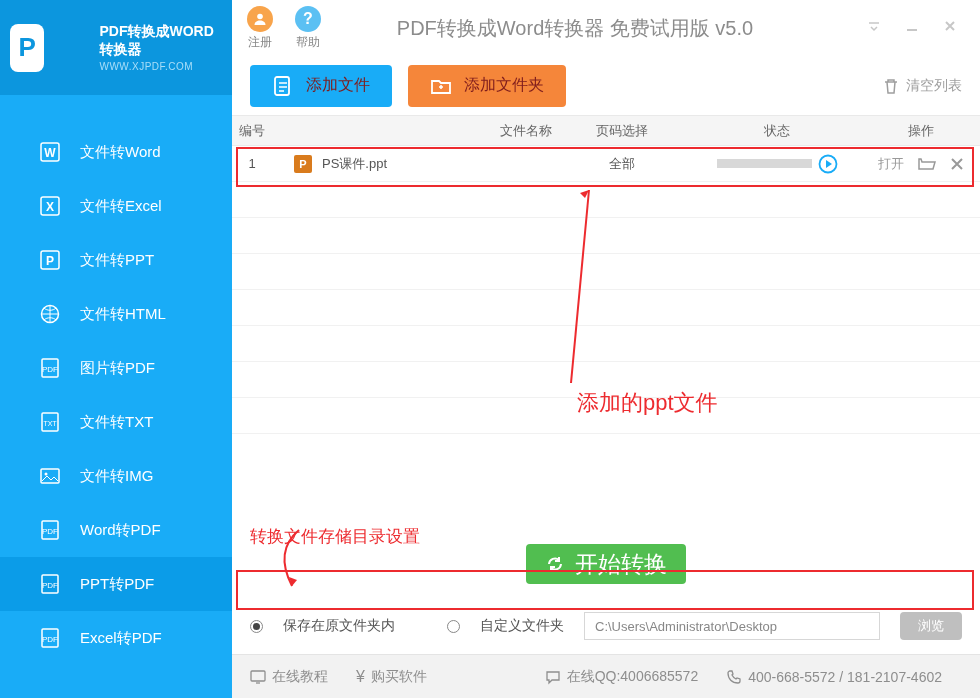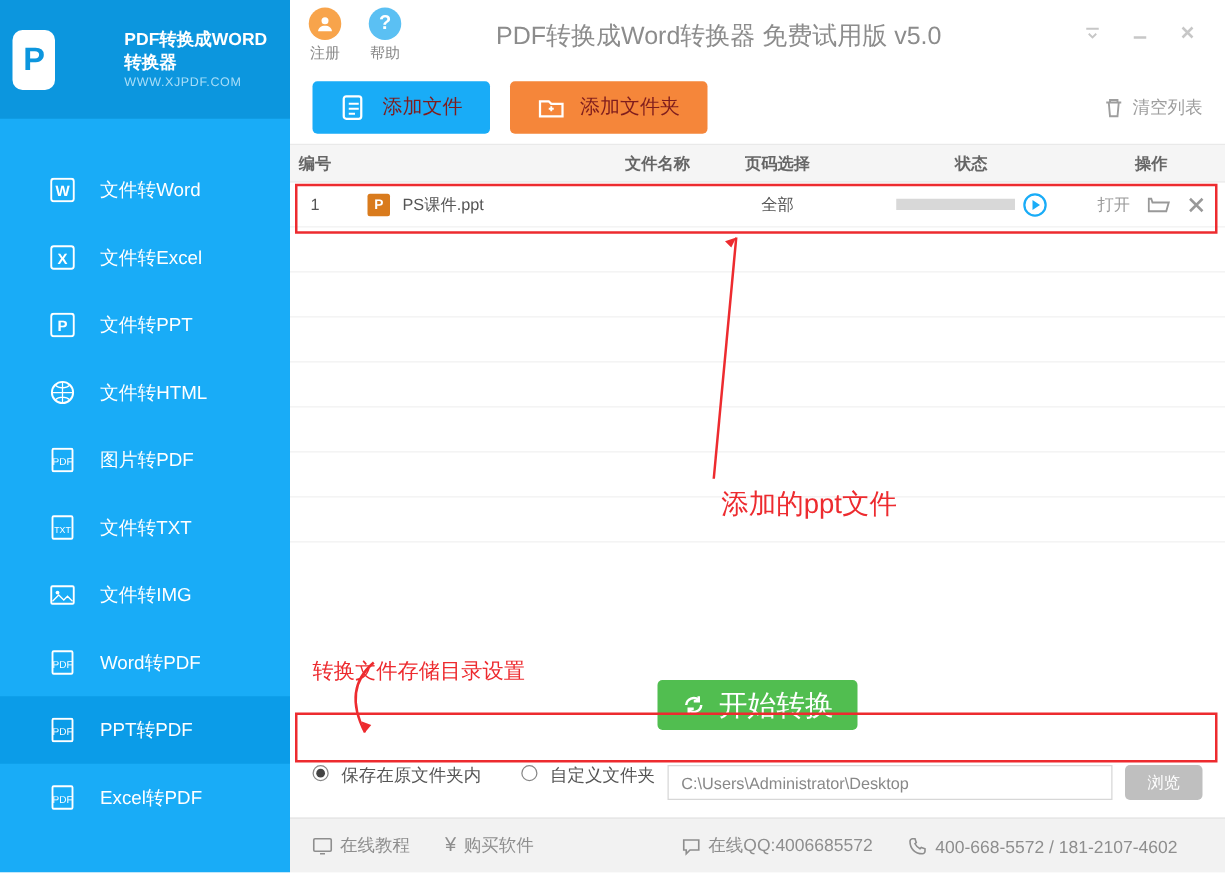--- a/index.html
+++ b/index.html
@@ -28,21 +28,21 @@
 .win-controls div{cursor:pointer;color:#c7c7c7;}
 .toolbar{height:60px;display:flex;align-items:center;padding:0 18px;border-bottom:1px solid #e9e9e9;}
 .btn{height:42px;border-radius:4px;display:flex;align-items:center;padding:0 22px;color:#7f1d1d;font-size:16px;cursor:pointer;margin-right:16px;}
 .btn svg{margin-right:12px;}
 .btn.add-file{background:#19acf7;}
 .btn.add-folder{background:#f5863a;}
 .spacer{flex:1;}
 .clear-list{display:flex;align-items:center;color:#9e9e9e;cursor:pointer;font-size:14px;}
 .clear-list svg{margin-right:6px;}
 .table-area{position:relative;flex:1;overflow:hidden;}
-.thead{height:30px;background:#f5f5f5;display:flex;align-items:center;font-size:13px;color:#666;border-bottom:1px solid #eaeaea;font-weight:bold;}
+.thead{height:30px;background:#f5f5f5;display:flex;align-items:center;font-size:13px;color:#666;border-bottom:1px solid #eaeaea;}
 .col-idx{width:40px;text-align:center;}
 .col-name{width:280px;text-align:right;}
 .col-page{width:140px;text-align:center;}
 .col-status{width:170px;text-align:center;}
 .col-action{flex:1;text-align:center;}
 .trow{height:36px;display:flex;align-items:center;font-size:13px;color:#555;border-bottom:1px solid #f1f1f1;}
 .trow .col-name{display:flex;align-items:center;padding-left:22px;text-align:left;}
 .file-ico{width:18px;height:18px;background:#d97b1d;color:#fff;font-size:11px;font-weight:bold;display:flex;align-items:center;justify-content:center;border-radius:2px;margin-right:10px;}
 .col-status .bar{width:95px;height:9px;background:#d8d8d8;display:inline-block;vertical-align:middle;}
 .col-status .play{display:inline-flex;vertical-align:middle;margin-left:6px;}
@@ -51,21 +51,21 @@
 .highlight-box{position:absolute;border:2px solid #ed2b2f;pointer-events:none;}
 .hi1{left:4px;top:31px;right:6px;height:40px;}
 .annot1-arrow{position:absolute;left:327px;top:62px;pointer-events:none;}
 .annot1-text{position:absolute;left:345px;top:272px;color:#ed2b2f;font-size:22px;}
 .empty-rows div{height:36px;border-bottom:1px solid #f1f1f1;}
 .bottom-panel{position:relative;padding:4px 18px 0;}
 .annot2-text{color:#ed2b2f;font-size:17px;margin-left:0;margin-bottom:2px;}
 .start-btn{width:160px;height:40px;background:#51be50;border-radius:4px;color:#fff;display:flex;align-items:center;justify-content:center;font-size:23px;margin:0 auto 18px;cursor:pointer;position:relative;top:-6px;}
 .start-btn svg{margin-right:10px;}
 .hi2{left:4px;bottom:44px;right:6px;height:40px;border:2px solid #ed2b2f;position:absolute;pointer-events:none;}
-.save-row{display:flex;align-items:flex-start;gap:10px;font-size:14px;color:#555;padding:4px 0 14px;}
+.save-row{display:flex;align-items:center;gap:20px;font-size:14px;color:#555;padding:4px 0 14px;}
 .radio{width:13px;height:13px;border:1px solid #888;border-radius:50%;display:inline-flex;align-items:center;justify-content:center;cursor:pointer;}
 .radio.checked::after{content:"";width:7px;height:7px;border-radius:50%;background:#444;}
 .path-input{flex:1;height:28px;border:1px solid #d7d7d7;background:#fff;padding:5px 10px;color:#888;font-size:13px;display:flex;align-items:center;}
 .browse-btn{width:62px;height:28px;background:#bfbfbf;color:#fff;border-radius:4px;display:flex;align-items:center;justify-content:center;font-size:13px;cursor:pointer;}
 .annot2-arrow{position:absolute;left:32px;bottom:58px;pointer-events:none;}
 .statusbar{height:44px;background:#f2f2f2;border-top:1px solid #e4e4e4;display:flex;align-items:center;padding:0 18px;color:#8e8e8e;font-size:14px;gap:8px;}
 .statusbar .seg{display:flex;align-items:center;gap:6px;margin-right:20px;}
 .statusbar .sep{flex:1;}
 </style>
 </head>

